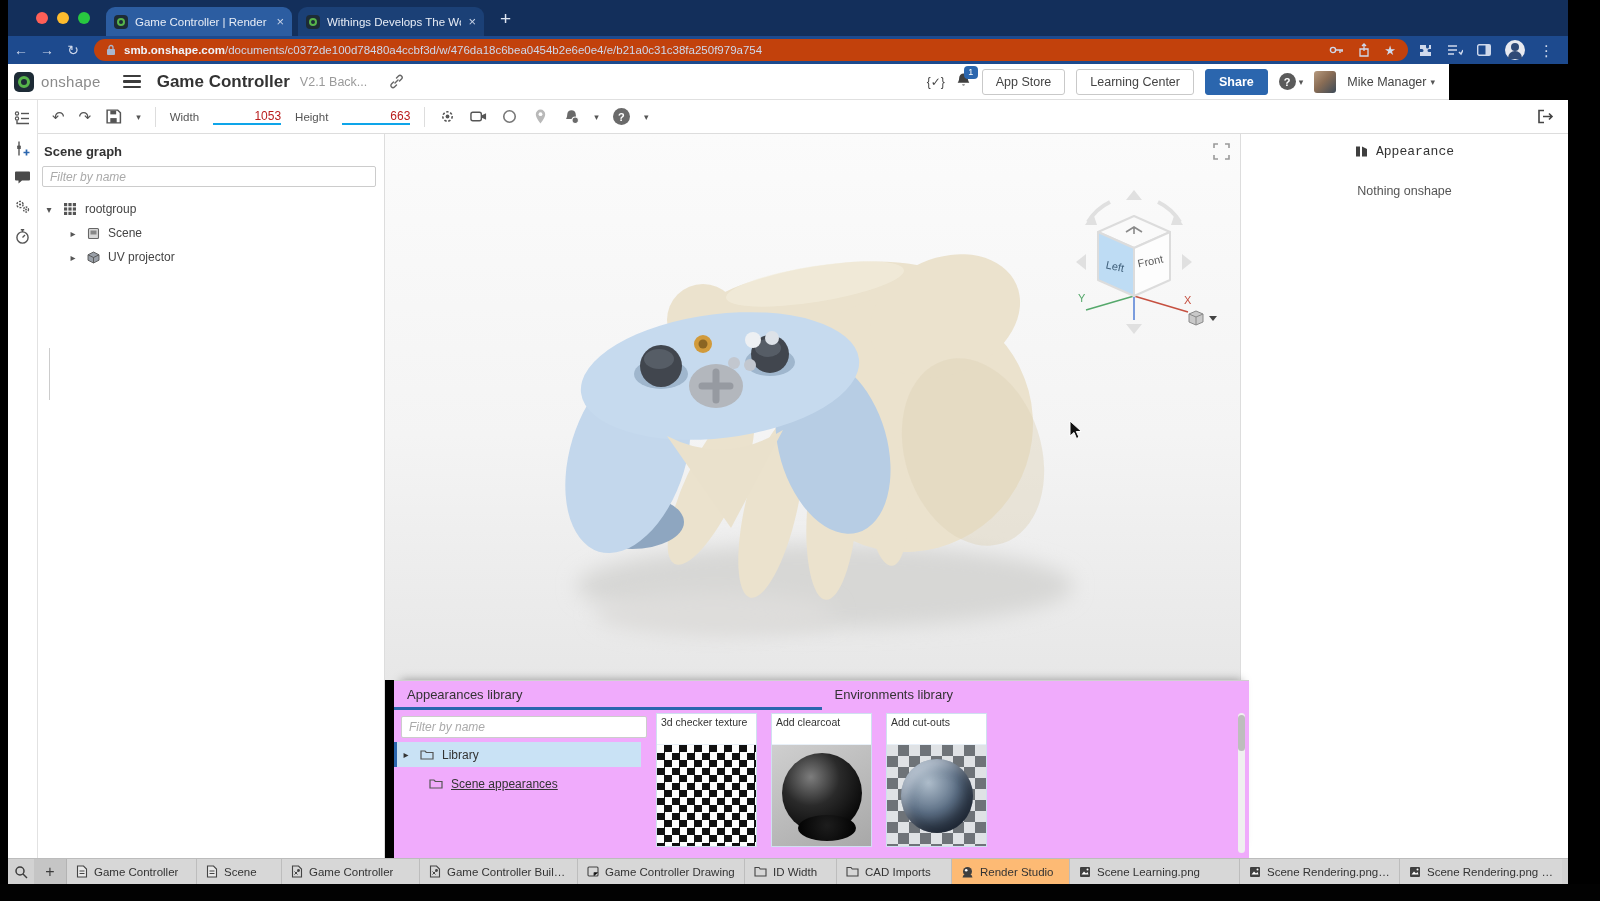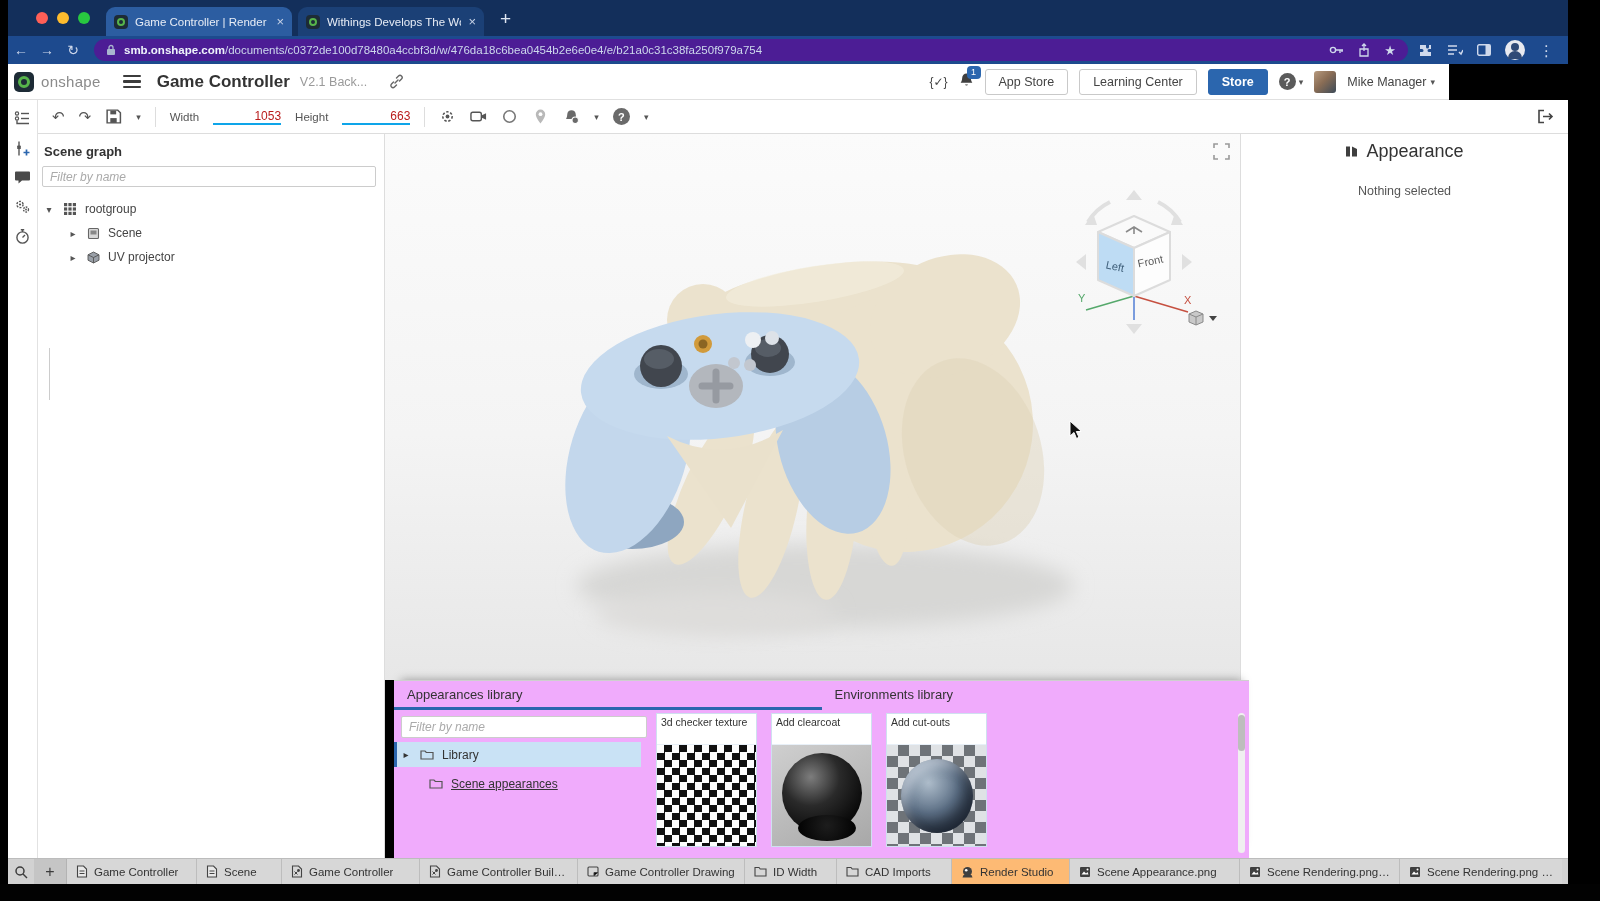--- a/index.html
+++ b/index.html
@@ -19,21 +19,21 @@
   .btab-browser.inactive { background:#1b4076; margin-left:6px; }
   .favicon { width:14px; height:14px; border-radius:4px; background:#1d2b36; position:relative; flex:none;}
   .favicon::after{content:""; position:absolute; inset:3px; border:2px solid #57b44b; border-radius:50%;}
   .btab-title { flex:1; white-space:nowrap; overflow:hidden; }
   .btab-close { color:#c7d3e8; font-size:13px; flex:none; cursor:default;}
   .newtab { color:#dfe6f2; font-size:19px; margin-left:16px; padding-bottom:6px; }
 
   #chrome-addr { position:absolute; left:8px; top:36px; width:1560px; height:28px;
     background:#1d4a8e; display:flex; align-items:center; color:#d6dff0; }
   .navbtn { width:26px; text-align:center; font-size:14px; color:#cfd9ec; }
-  .urlpill { height:22px; background:#4c1d95; border-radius:12px; flex:1; margin:0 10px 0 8px;
+  .urlpill { height:22px; background:#c2410c; border-radius:12px; flex:1; margin:0 10px 0 8px;
     display:flex; align-items:center; padding:0 12px; gap:8px; min-width:0; }
   .urltext { font-size:11.5px; color:#cdd8ec; white-space:nowrap; overflow:hidden; }
   .urltext b { color:#eef3fb; font-weight:bold; }
   .addr-icons { display:flex; align-items:center; gap:14px; padding-right:14px; }
   .addr-ic { color:#cfd9ec; font-size:13px; line-height:1; }
   .avatar-chrome { width:20px; height:20px; border-radius:50%; background:#e8eaf0; position:relative; }
   .avatar-chrome::before{content:""; position:absolute; left:6px; top:3px; width:8px; height:8px; border-radius:50%; background:#2f4a77;}
   .avatar-chrome::after{content:""; position:absolute; left:3px; top:11px; width:14px; height:8px; border-radius:7px 7px 0 0; background:#2f4a77;}
 
   
@@ -96,21 +96,21 @@
   #fullscreen-ic { position:absolute; right:10px; top:9px; width:17px; height:17px; }
   #viewcube { position:absolute; right:44px; top:52px; width:124px; height:152px; }
   #small-cube { position:absolute; right:22px; top:176px; width:30px; height:16px; }
   #cursor { position:absolute; left:684px; top:286px; width:14px; height:20px; }
 
   
   #right-panel { position:absolute; left:1240px; top:134px; width:328px; height:724px; background:#fff;
     border-left:1px solid #ddd; }
   .rp-tabs { display:flex; height:36px; }
   .rp-tab { flex:1; display:flex; align-items:center; justify-content:center; gap:8px;
-    font-size:18px; color:#333; border-bottom:2px solid transparent;}
+    font-size:13px; color:#333; border-bottom:2px solid transparent;font-family:Liberation Mono, monospace;}
   .rp-tab.active { border-bottom:3px solid #2b66ae; }
   .rp-empty { text-align:center; font-size:12.5px; color:#555; margin-top:14px; }
 
   
   #library-panel { position:absolute; left:394px; top:680px; width:855px; height:178px; background:#f0abfc;
     border-top:1px solid #cfcfcf; box-shadow:0 -7px 9px -7px rgba(0,0,0,.35); }
   .lib-tabs { display:flex; height:29px; }
   .lib-tab { width:50%; display:flex; align-items:center; font-size:13px; color:#333;
     padding-left:13px; border-bottom:3px solid transparent; }
   .lib-tab.active { border-bottom:3px solid #2b66ae; }
@@ -242,21 +242,21 @@
       <span class="braces">{✓}</span>
       <span class="bell-wrap">
         <svg width="15" height="16" viewBox="0 0 15 16">
           <path d="M7.5 1.5 a4.3 4.3 0 0 0 -4.3 4.3 c0 3.4 -1.6 5 -1.6 5 h11.8 s-1.6 -1.6 -1.6 -5 A4.3 4.3 0 0 0 7.5 1.5 z" fill="#3f3f3f"></path>
           <path d="M6 12.5 a1.6 1.6 0 0 0 3 0" fill="#3f3f3f"></path>
         </svg>
         <span class="badge">1</span>
       </span>
       <button class="hdr-btn">App Store</button>
       <button class="hdr-btn">Learning Center</button>
-      <button class="hdr-btn share">Store</button>
+      <button class="hdr-btn share">Share</button>
       <span style="display:flex;align-items:center;gap:3px;">
         <span class="help-circ">?</span>
         <span class="tiny-caret">▾</span>
       </span>
       <span class="avatar-user"></span>
       <span style="display:flex;align-items:center;gap:4px;">
         <span class="user-name">Mike Manager</span>
         <span class="tiny-caret">▾</span>
       </span>
     </div>
@@ -464,21 +464,21 @@
   <div id="right-panel">
     <div class="rp-tabs">
       <div class="rp-tab">
         <svg width="13" height="13" viewBox="0 0 13 13">
           <rect x="1" y="1.5" width="4" height="10" fill="#3f3f3f"></rect>
           <path d="M7 1.5 l5 2.5 v7.5 H7 z" fill="#3f3f3f"></path>
         </svg>
         <span>Appearance</span>
       </div>
     </div>
-    <div class="rp-empty">Nothing selected</div>
+    <div class="rp-empty">Nothing onshape</div>
   </div>
 
   <div id="library-panel">
     <div class="lib-tabs">
       <div class="lib-tab active">Appearances library</div>
       <div class="lib-tab">Environments library</div>
     </div>
     <div class="lib-body">
       <div class="lib-left">
         <input class="lib-filter" placeholder="Filter by name" style="">
@@ -581,21 +581,21 @@
           <path d="M2.5 9 h8 l1 2.5 h-10 z" fill="#3f3f3f"></path>
         </svg>
       <span class="lbl">Render Studio</span>
     </div>
     <div class="dtab" style="width:170px;">
       <svg width="12" height="12" viewBox="0 0 12 12">
           <rect x="1" y="1" width="10" height="10" rx="1" fill="#3f3f3f"></rect>
           <path d="M2.5 8.5 l2.5 -3 l2 2 l1.5 -1.5 l1 2.5 z" fill="#fff"></path>
           <circle cx="8.5" cy="3.5" r="1" fill="#fff"></circle>
         </svg>
-      <span class="lbl">Scene Appearance.png</span>
+      <span class="lbl">Scene Learning.png</span>
     </div>
     <div class="dtab" style="width:160px;">
       <svg width="12" height="12" viewBox="0 0 12 12">
           <rect x="1" y="1" width="10" height="10" rx="1" fill="#3f3f3f"></rect>
           <path d="M2.5 8.5 l2.5 -3 l2 2 l1.5 -1.5 l1 2.5 z" fill="#fff"></path>
           <circle cx="8.5" cy="3.5" r="1" fill="#fff"></circle>
         </svg>
       <span class="lbl">Scene Rendering.png (1)</span>
     </div>
     <div class="dtab" style="width:162px; border-right:none;">

